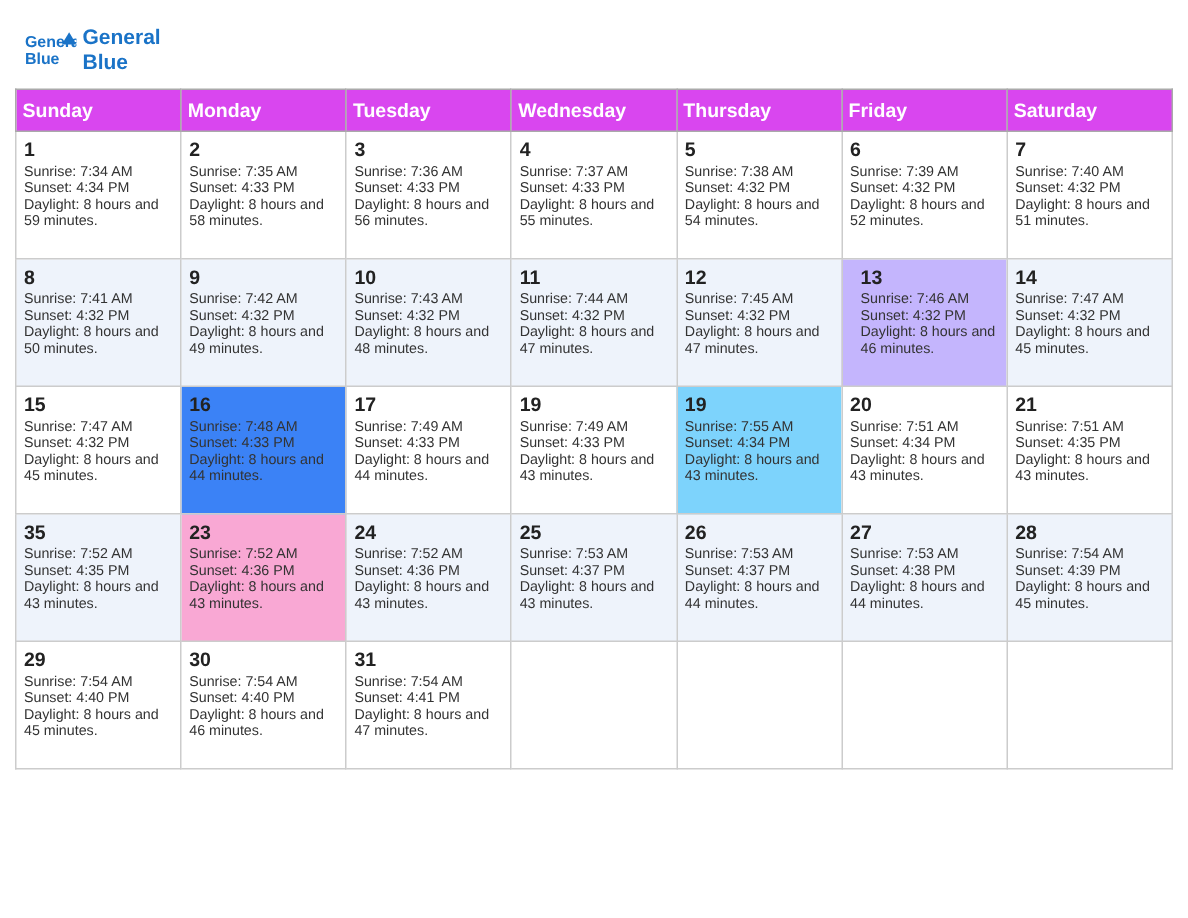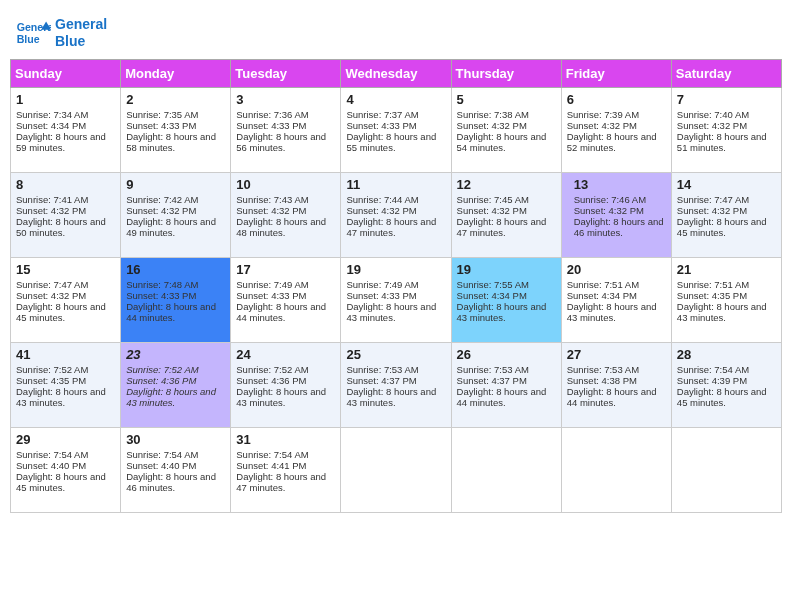--- a/index.html
+++ b/index.html
@@ -133,22 +133,22 @@
       <tr class="week-row">
         <td style="background: rgb(255, 255, 255);"><span class="day-num">15</span><span>Sunrise: 7:47 AM</span><br><span>Sunset: 4:32 PM</span><br><span>Daylight: 8 hours and 45 minutes.</span></td>
         <td style="background: #3b82f6;"><span class="day-num">16</span><span>Sunrise: 7:48 AM</span><br><span>Sunset: 4:33 PM</span><br><span>Daylight: 8 hours and 44 minutes.</span></td>
         <td style="background: rgb(255, 255, 255);"><span class="day-num">17</span><span>Sunrise: 7:49 AM</span><br><span>Sunset: 4:33 PM</span><br><span>Daylight: 8 hours and 44 minutes.</span></td>
         <td style="background: rgb(255, 255, 255);"><span class="day-num">19</span><span>Sunrise: 7:49 AM</span><br><span>Sunset: 4:33 PM</span><br><span>Daylight: 8 hours and 43 minutes.</span></td>
         <td style="background: #7dd3fc; margin-left: 40px;"><span class="day-num">19</span><span>Sunrise: 7:55 AM</span><br><span>Sunset: 4:34 PM</span><br><span>Daylight: 8 hours and 43 minutes.</span></td>
         <td style="background: rgb(255, 255, 255);"><span class="day-num">20</span><span>Sunrise: 7:51 AM</span><br><span>Sunset: 4:34 PM</span><br><span>Daylight: 8 hours and 43 minutes.</span></td>
         <td style="background: rgb(255, 255, 255);"><span class="day-num">21</span><span>Sunrise: 7:51 AM</span><br><span>Sunset: 4:35 PM</span><br><span>Daylight: 8 hours and 43 minutes.</span></td>
       </tr>
       <tr class="week-row">
-        <td style="background: rgb(238, 243, 251);"><span class="day-num">41</span><span>Sunrise: 7:52 AM</span><br><span>Sunset: 4:35 PM</span><br><span>Daylight: 8 hours and 43 minutes.</span></td>
-        <td style="background: #c4b5fd; font-style: italic;"><span class="day-num">23</span><span>Sunrise: 7:52 AM</span><br><span>Sunset: 4:36 PM</span><br><span>Daylight: 8 hours and 43 minutes.</span></td>
+        <td style="background: rgb(238, 243, 251);"><span class="day-num">35</span><span>Sunrise: 7:52 AM</span><br><span>Sunset: 4:35 PM</span><br><span>Daylight: 8 hours and 43 minutes.</span></td>
+        <td style="background: #f9a8d4;"><span class="day-num">23</span><span>Sunrise: 7:52 AM</span><br><span>Sunset: 4:36 PM</span><br><span>Daylight: 8 hours and 43 minutes.</span></td>
         <td style="background: rgb(238, 243, 251);"><span class="day-num">24</span><span>Sunrise: 7:52 AM</span><br><span>Sunset: 4:36 PM</span><br><span>Daylight: 8 hours and 43 minutes.</span></td>
         <td style="background: rgb(238, 243, 251);"><span class="day-num">25</span><span>Sunrise: 7:53 AM</span><br><span>Sunset: 4:37 PM</span><br><span>Daylight: 8 hours and 43 minutes.</span></td>
         <td style="background: rgb(238, 243, 251);"><span class="day-num">26</span><span>Sunrise: 7:53 AM</span><br><span>Sunset: 4:37 PM</span><br><span>Daylight: 8 hours and 44 minutes.</span></td>
         <td style="background: rgb(238, 243, 251);"><span class="day-num">27</span><span>Sunrise: 7:53 AM</span><br><span>Sunset: 4:38 PM</span><br><span>Daylight: 8 hours and 44 minutes.</span></td>
         <td style="background: rgb(238, 243, 251);"><span class="day-num">28</span><span>Sunrise: 7:54 AM</span><br><span>Sunset: 4:39 PM</span><br><span>Daylight: 8 hours and 45 minutes.</span></td>
       </tr>
       <tr class="week-row">
         <td style="background: rgb(255, 255, 255);"><span class="day-num">29</span><span>Sunrise: 7:54 AM</span><br><span>Sunset: 4:40 PM</span><br><span>Daylight: 8 hours and 45 minutes.</span></td>
         <td style="background: rgb(255, 255, 255);"><span class="day-num">30</span><span>Sunrise: 7:54 AM</span><br><span>Sunset: 4:40 PM</span><br><span>Daylight: 8 hours and 46 minutes.</span></td>
         <td style="background: rgb(255, 255, 255);"><span class="day-num">31</span><span>Sunrise: 7:54 AM</span><br><span>Sunset: 4:41 PM</span><br><span>Daylight: 8 hours and 47 minutes.</span></td>

